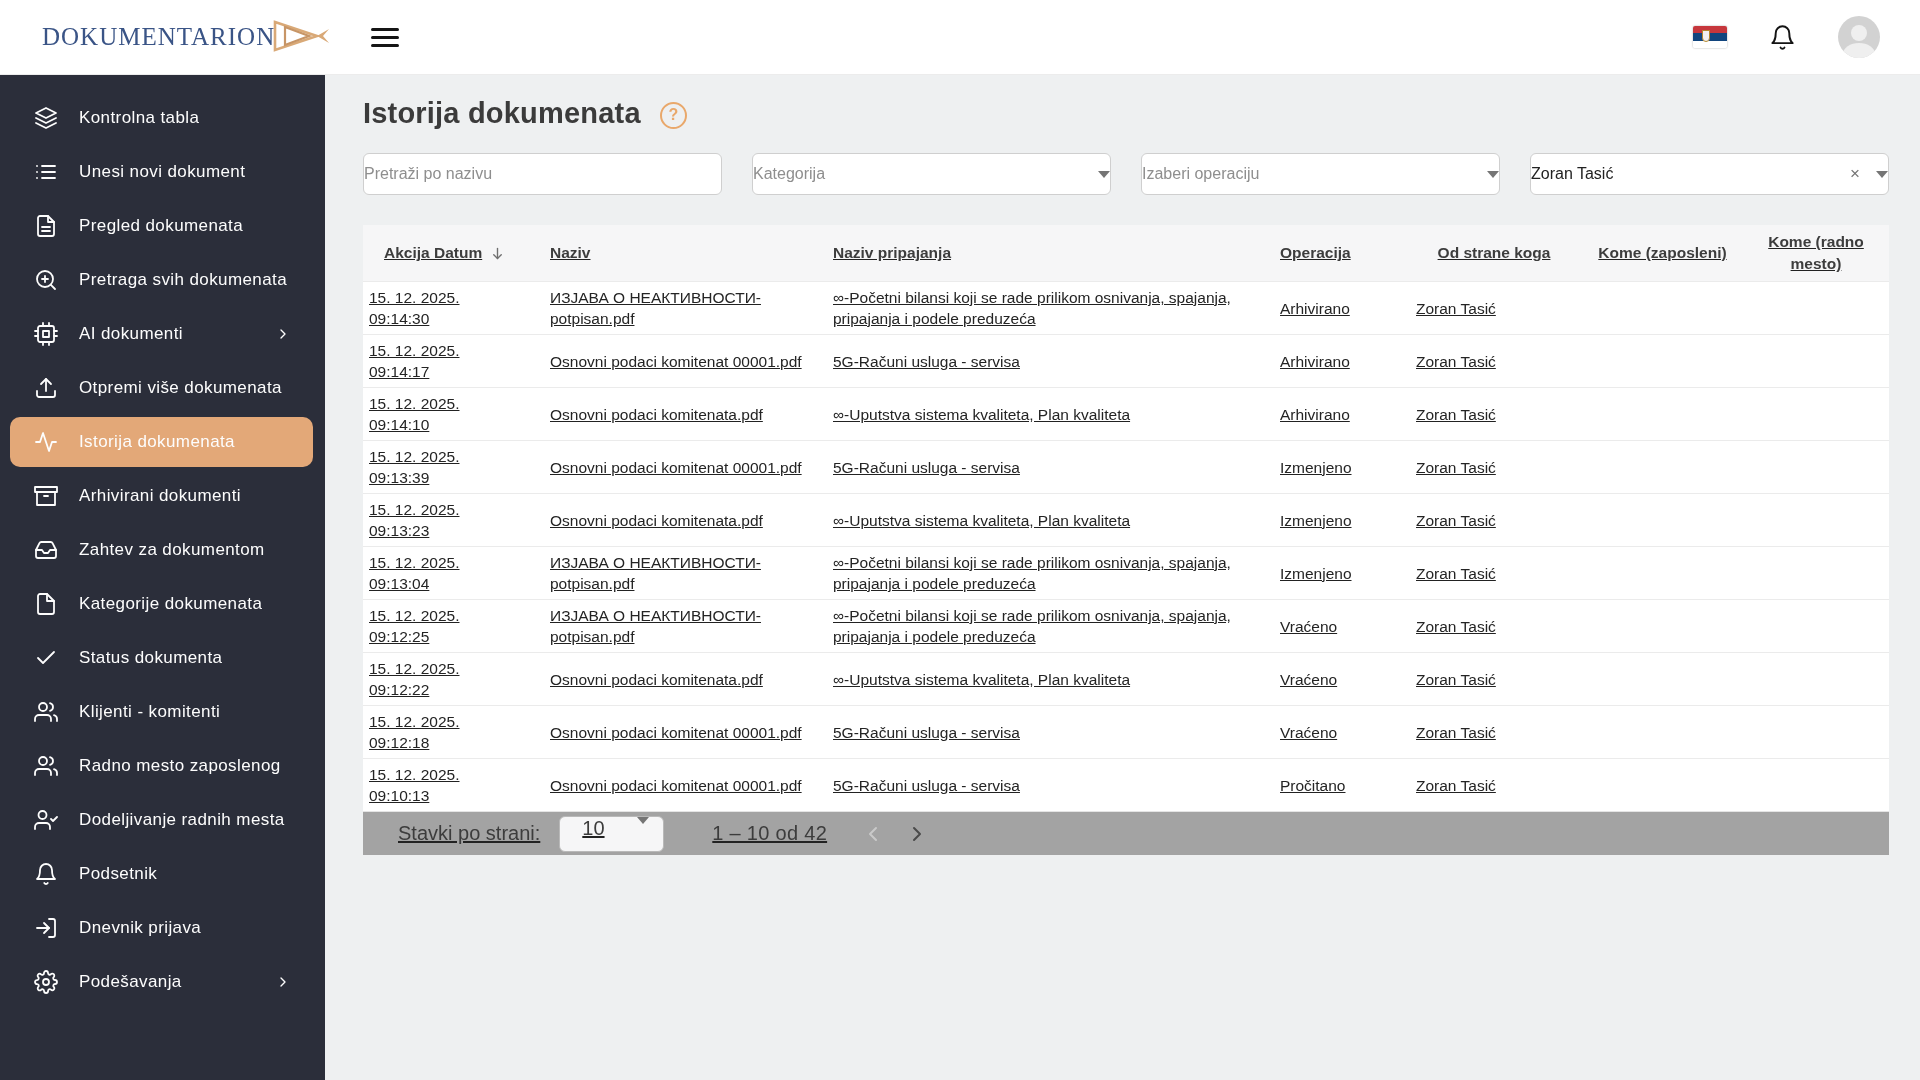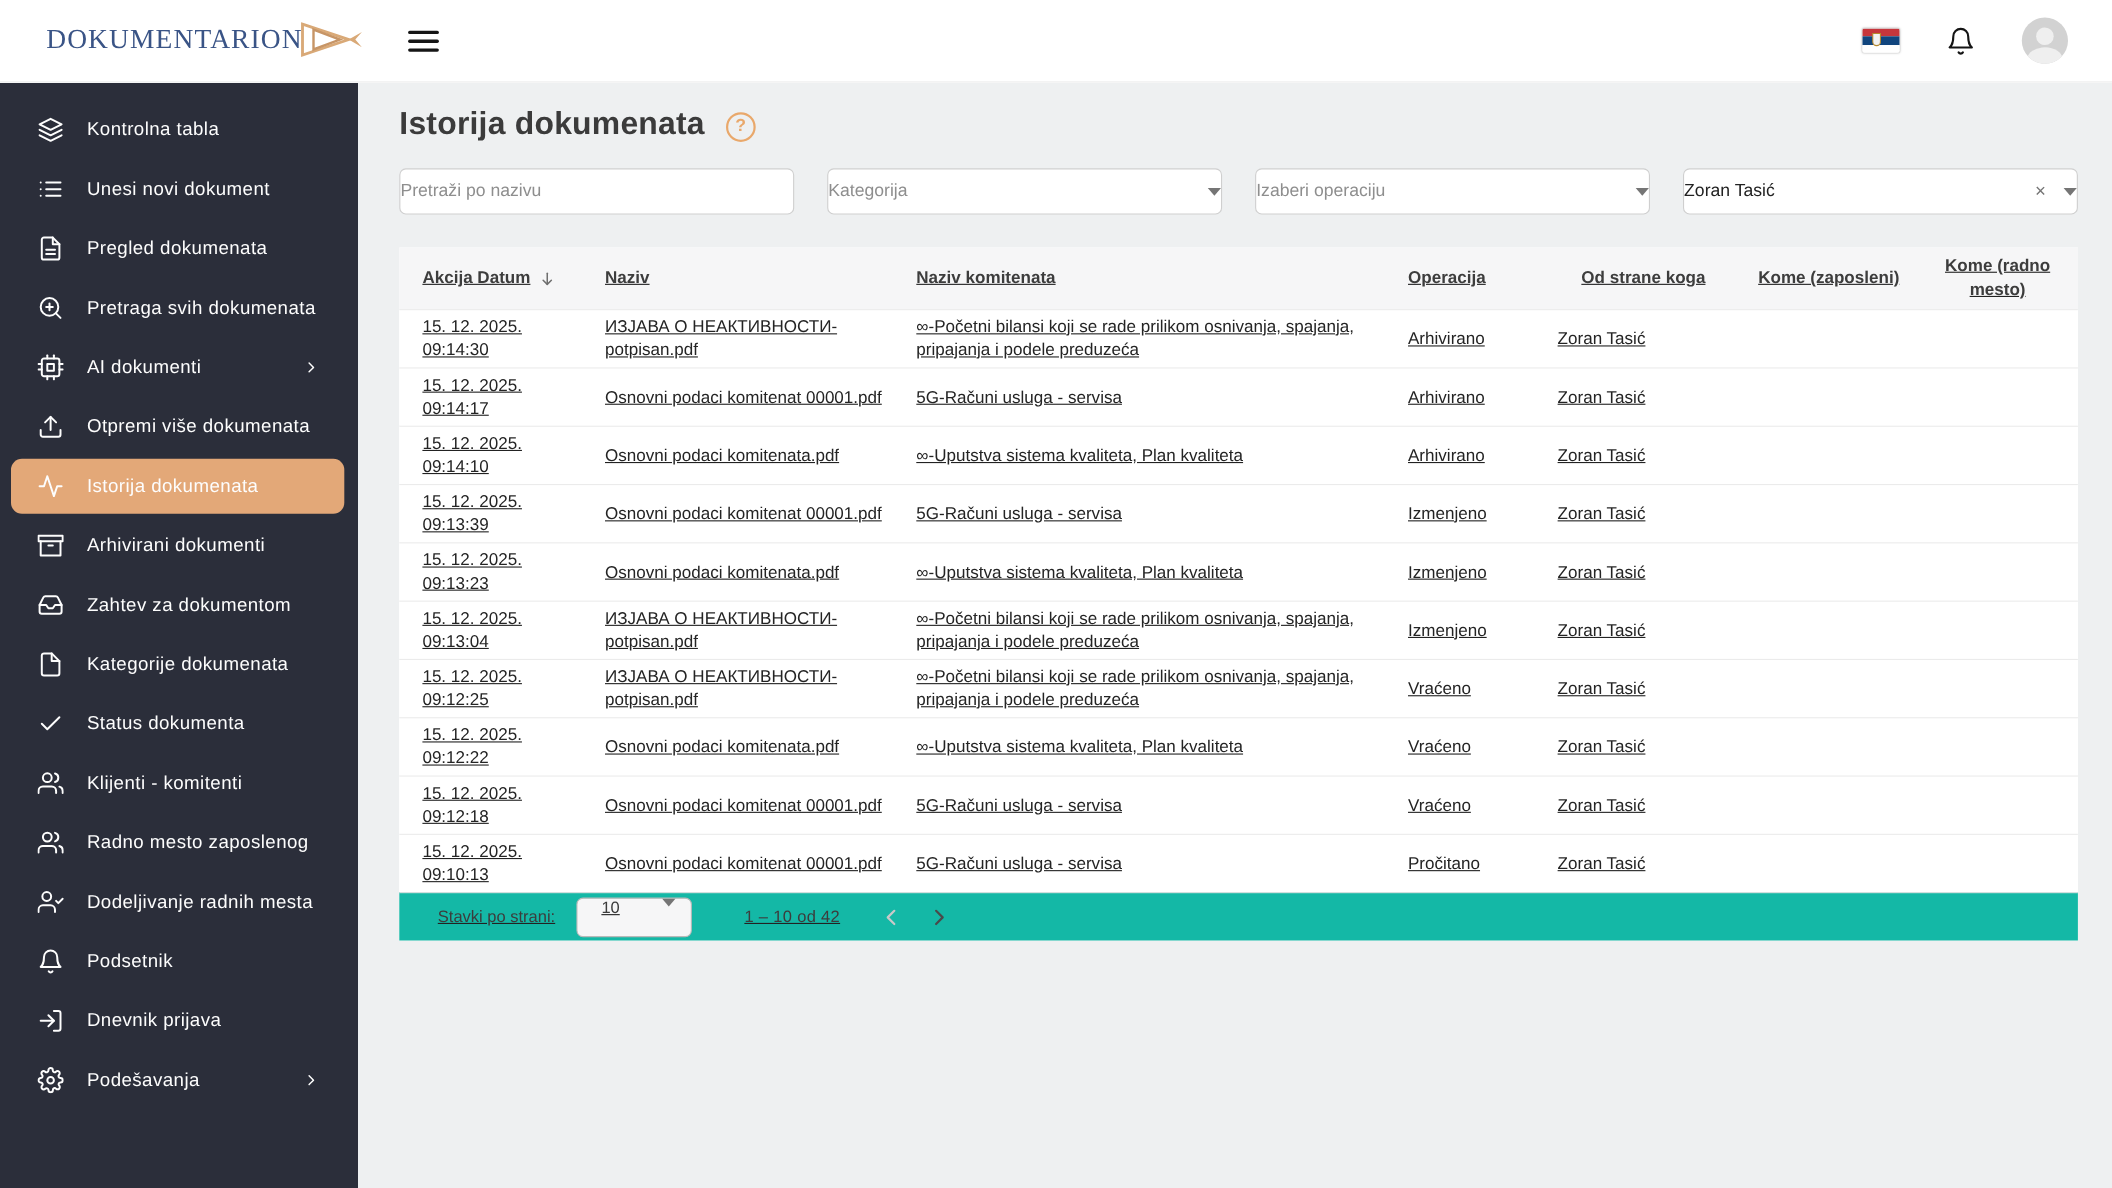--- a/index.html
+++ b/index.html
@@ -88,24 +88,24 @@
   
   .table-card { margin: 30px 31px 0 38px; width: 1526px; background: #fff; text-decoration: underline; }
   .tgrid { display: grid; grid-template-columns: 187px 283px 447px 136px 166px 171px 136px; }
   .thead { background: #f6f6f7; min-height: 48px; align-items: center; }
   .thead .th { font-size: 15.5px; font-weight: bold; color: #3d3d3d; padding: 6px 10px 6px 0; line-height: 22px; }
   .th.c1 { padding-left: 21px; display: flex; align-items: center; gap: 8px; }
   .th.center { text-align: center; }
   .sort-arrow { display: flex; cursor: pointer; }
   .trow { background: #fff; border-top: 1px solid #ebebeb; min-height: 51px; align-items: center; }
   .trow .td { font-size: 15.5px; color: #242424; line-height: 21px; padding: 5px 14px 5px 0; }
-  .td.c1 { padding-left: 21px; }
+  .td.c1 { padding-left: 6px; }
   .tfoot {
-    background: #14b8a6; border-top: 1px solid #e4e4e4; height: 44px;
-    display: flex; align-items: center; font-size: 15px; color: #3c3c3c;
+    background: #a3a3a3; border-top: 1px solid #e4e4e4; height: 44px;
+    display: flex; align-items: center; font-size: 20px; color: #3c3c3c;
   }
   .tfoot .per-label { margin-left: 35px; }
   .page-size {
     margin-left: 19px; width: 105px; height: 36px; border: 1px solid #b9b9b9; border-radius: 6px;
     display: flex; align-items: flex-start; padding: 0 14px 0 22px; cursor: pointer; background: #f6f6f7;
   }
   .page-size .spacer { flex: 1; }
   .range { margin-left: 48px; letter-spacing: .3px; }
   .pag-btn { margin-left: 34px; display: flex; cursor: default; }
   .pag-btn.next { margin-left: 20px; cursor: pointer; }
@@ -372,21 +372,21 @@
       <div class="th c1">
         <span>Akcija Datum</span>
         <span class="sort-arrow">
           <svg width="15" height="15" viewBox="0 0 24 24" fill="none" stroke="#6f6f6f" stroke-width="2.2" stroke-linecap="round" stroke-linejoin="round">
             <line x1="12" y1="4" x2="12" y2="20"></line>
               <polyline points="6 14 12 20 18 14"></polyline>
           </svg>
         </span>
       </div>
       <div class="th">Naziv</div>
-      <div class="th">Naziv komitenata</div>
+      <div class="th">Naziv pripajanja</div>
       <div class="th">Operacija</div>
       <div class="th center">Od strane koga</div>
       <div class="th center">Kome (zaposleni)</div>
       <div class="th center">Kome (radno mesto)</div>
     </div>
 
     <div id="table-body">
         <div class="tgrid trow">
     <div class="td c1">
       <div class="r-date">15. 12. 2025.</div>

